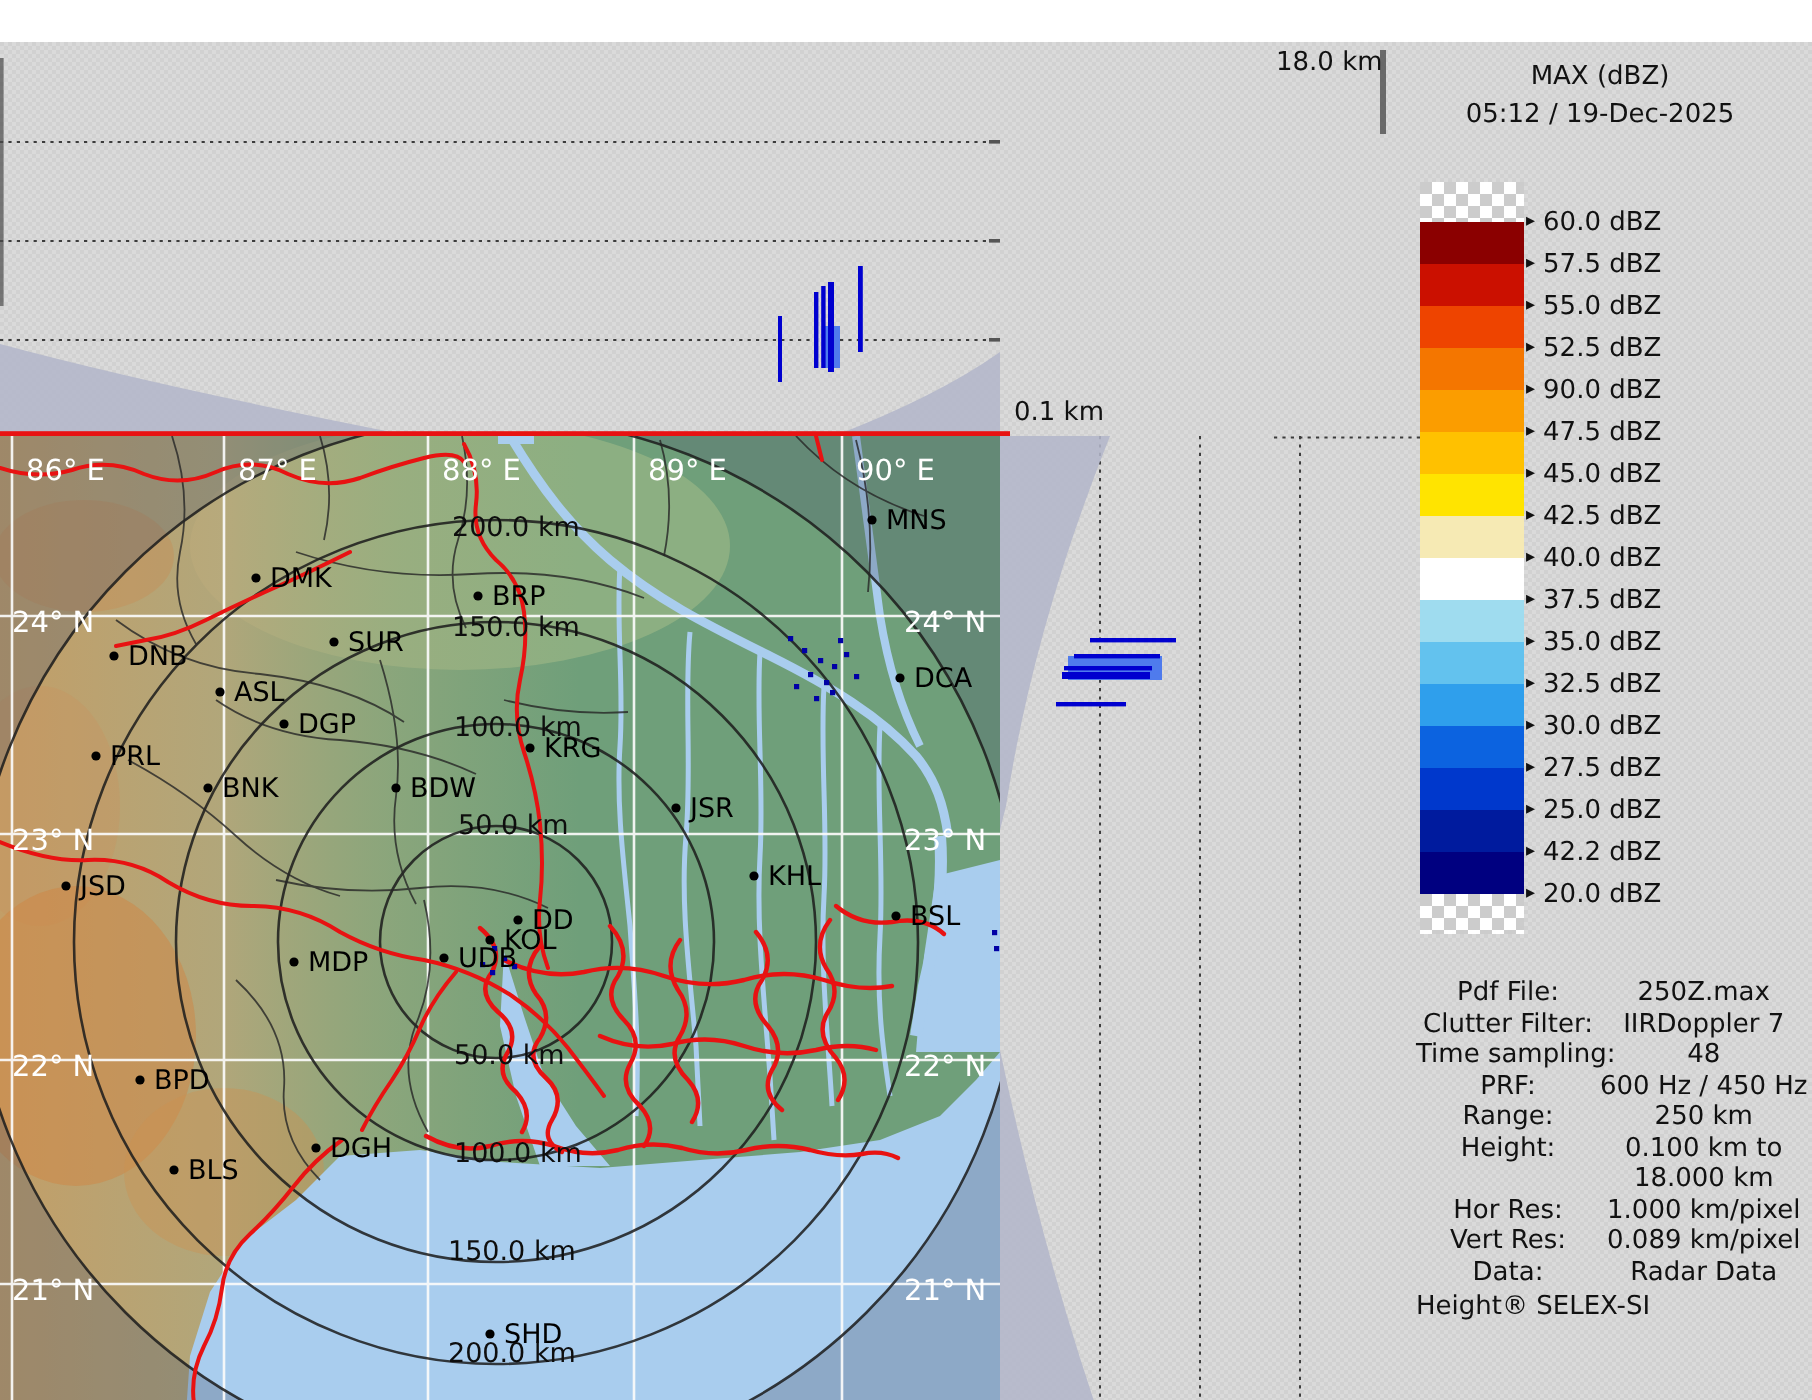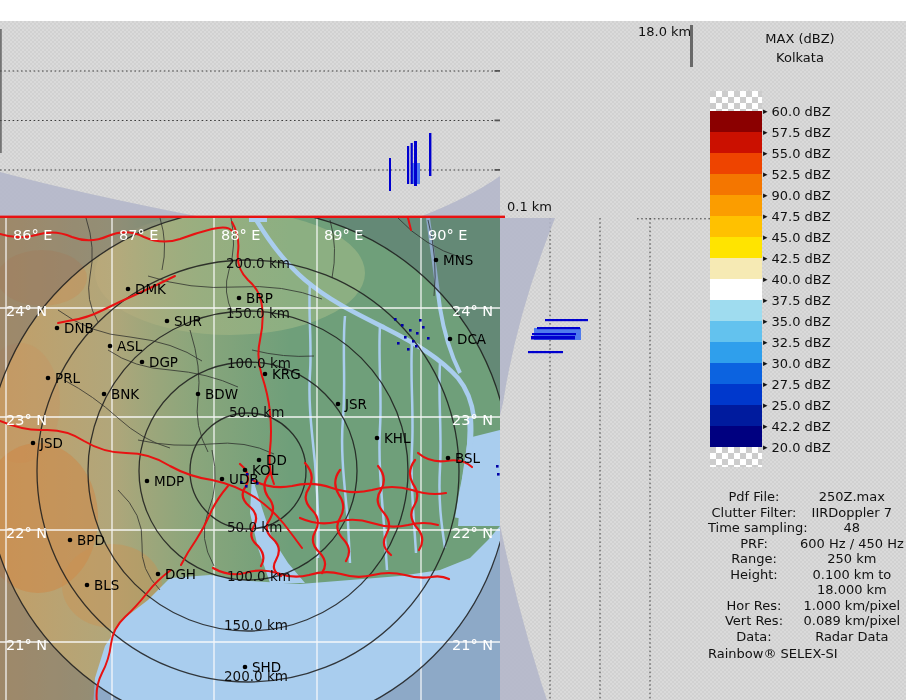--- a/index.html
+++ b/index.html
@@ -271,21 +271,21 @@
         <text x="452" y="207" class="grid-t">23° N</text>
         <text x="6" y="320" class="grid-t">22° N</text>
         <text x="452" y="320" class="grid-t">22° N</text>
         <text x="6" y="432" class="grid-t">21° N</text>
         <text x="452" y="432" class="grid-t">21° N</text>
       </g>
   </svg>
 
   <div class="abs" id="legend-title">
     <div>MAX (dBZ)</div>
-    <div>Kolkata</div>
+    <div>05:12 / 19-Dec-2025</div>
   </div>
 
   <div class="abs" id="colorbar">
       <div class="checker"></div>
       <div class="band" style="background: rgb(139, 0, 0);"></div>
       <div class="band" style="background: rgb(203, 16, 0);"></div>
       <div class="band" style="background: rgb(238, 68, 0);"></div>
       <div class="band" style="background: rgb(244, 118, 0);"></div>
       <div class="band" style="background: rgb(251, 157, 0);"></div>
       <div class="band" style="background: rgb(255, 193, 0);"></div>
@@ -388,16 +388,16 @@
         <div>0.100 km to</div>
         <div></div>
         <div>18.000 km</div>
         <div>Hor Res:</div>
         <div>1.000 km/pixel</div>
         <div>Vert Res:</div>
         <div>0.089 km/pixel</div>
         <div>Data:</div>
         <div>Radar Data</div>
       </div>
-    <div id="meta-footer">Rainbow® SELEX-SI</div>
+    <div id="meta-footer">Height® SELEX-SI</div>
   </div>
 
 </div>
 
 </body></html>

